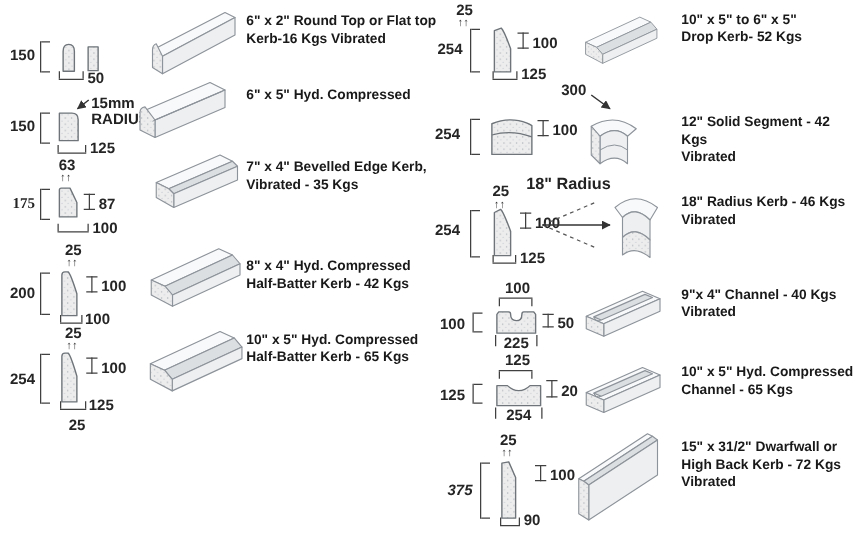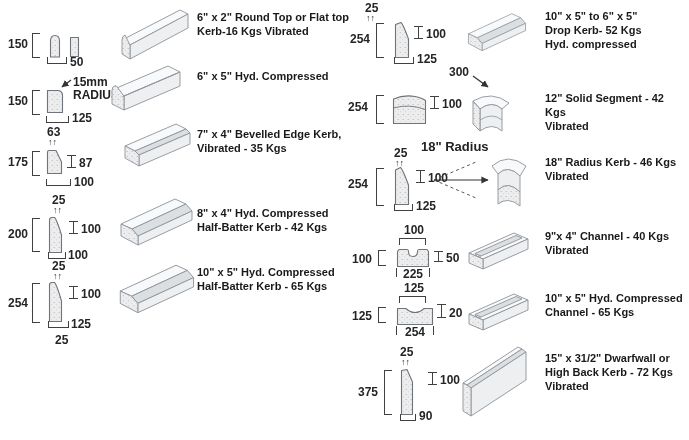--- a/index.html
+++ b/index.html
@@ -122,21 +122,21 @@
       <span>6" x 5" Hyd. Compressed</span>
     </div>
   </div>
 
   <div class="g">
     <span class="num" style="left:47px;top:126px;">63</span>
     <span class="up2" style="left:48px;top:138px;"></span>
     <svg class="prof" style="left:46px;top:149px;" width="17" height="26" viewBox="0 0 17 26">
       <path d="M1.5,24.5 L1.5,3 Q1.5,1.5 3,1.5 L10,1.5 L15.5,13 L15.5,24.5 Z"></path>
     </svg>
-    <span class="num tr" style="left:2px;top:156px;width:26px;">175</span>
+    <span class="num tr" style="left:2px;top:156px;width:26px;font-family:Liberation Serif, serif;">175</span>
     <div class="vbrk" style="left:32px;top:151px;height:25px;"></div>
     <div class="ibeam" style="left:67px;top:155px;height:13px;">
         <i></i>
       </div>
     <span class="num" style="left:79px;top:157px;">87</span>
     <div class="hbrk" style="left:46px;top:179px;width:25px;"></div>
     <span class="num" style="left:74px;top:176px;">100</span>
     <svg style="left:116px;top:120px;" width="80" height="60" viewBox="0 0 80 60">
       <path class="ft" d="M9,26 L60,4 L70,9 L19,31 Z"></path>
       <path class="fg" d="M19,31 L70,9 L74,13 L23,35 Z"></path>
@@ -218,21 +218,20 @@
     <span class="num" style="left:417px;top:53px;">125</span>
     <svg style="left:462px;top:4px;" width="74" height="58" viewBox="0 0 92 62">
       <path class="ft" d="M8,32 L62,7 L73,12 L19,37 Z"></path>
       <path class="fg" d="M19,37 L73,12 L79,19 L25,44 Z"></path>
       <path class="ff" d="M25,44 L79,19 L79,28 L25,53 Z"></path>
       <path class="fs" d="M8,32 L19,37 L25,44 L25,53 L8,44 Z"></path>
     </svg>
     <div class="lbl" style="left:545px;top:10px;width:142px;">
       <span>10" x 5" to 6" x 5"</span>
       <span>Drop Kerb- 52 Kgs</span>
-      <span>Hyd. compressed</span>
     </div>
   </div>
 
   <div class="g">
     <span class="num" style="left:449px;top:66px;text-align:center;">300</span>
     <svg style="left:471px;top:74px;" width="22" height="18" viewBox="0 0 22 18">
       <path class="arrl" d="M2,2 L17,13" marker-end="url(#arr)"></path>
     </svg>
     <svg class="prof" style="left:392px;top:93px;" width="35" height="32" viewBox="0 0 35 32">
       <path d="M1.5,30.5 L1.5,6 Q12,1.5 23,3.5 Q30,5 33.5,7.5 L33.5,30.5 Z"></path>
@@ -342,21 +341,21 @@
       <span>Channel - 65 Kgs</span>
     </div>
   </div>
 
   <div class="g">
     <span class="num" style="left:400px;top:346px;">25</span>
     <span class="up2" style="left:401px;top:358px;"></span>
     <svg class="prof" style="left:400px;top:368px;" width="15" height="48" viewBox="0 0 15 48">
       <path d="M1.5,46.5 L1.5,2.5 L7,1.5 L12.5,14 L12.5,46.5 Z"></path>
     </svg>
-    <span class="num tr" style="left:352px;top:386px;width:26px;">375</span>
+    <span class="num tr" style="left:352px;top:386px;width:26px;font-style:italic;">375</span>
     <div class="vbrk" style="left:384px;top:370px;height:45px;"></div>
     <div class="ibeam" style="left:428px;top:372px;height:13px;">
         <i></i>
       </div>
     <span class="num" style="left:440px;top:374px;">100</span>
     <div class="hbrk" style="left:400px;top:414px;width:16px;"></div>
     <span class="num" style="left:419px;top:410px;">90</span>
     <svg style="left:456px;top:336px;" width="100" height="88" viewBox="0 0 100 88">
       <path class="ft" d="M7,47 L62,11 L66,13 L11,49 Z"></path>
       <path class="fg" d="M11,49 L66,13 L70,16 L15,52 Z"></path>

